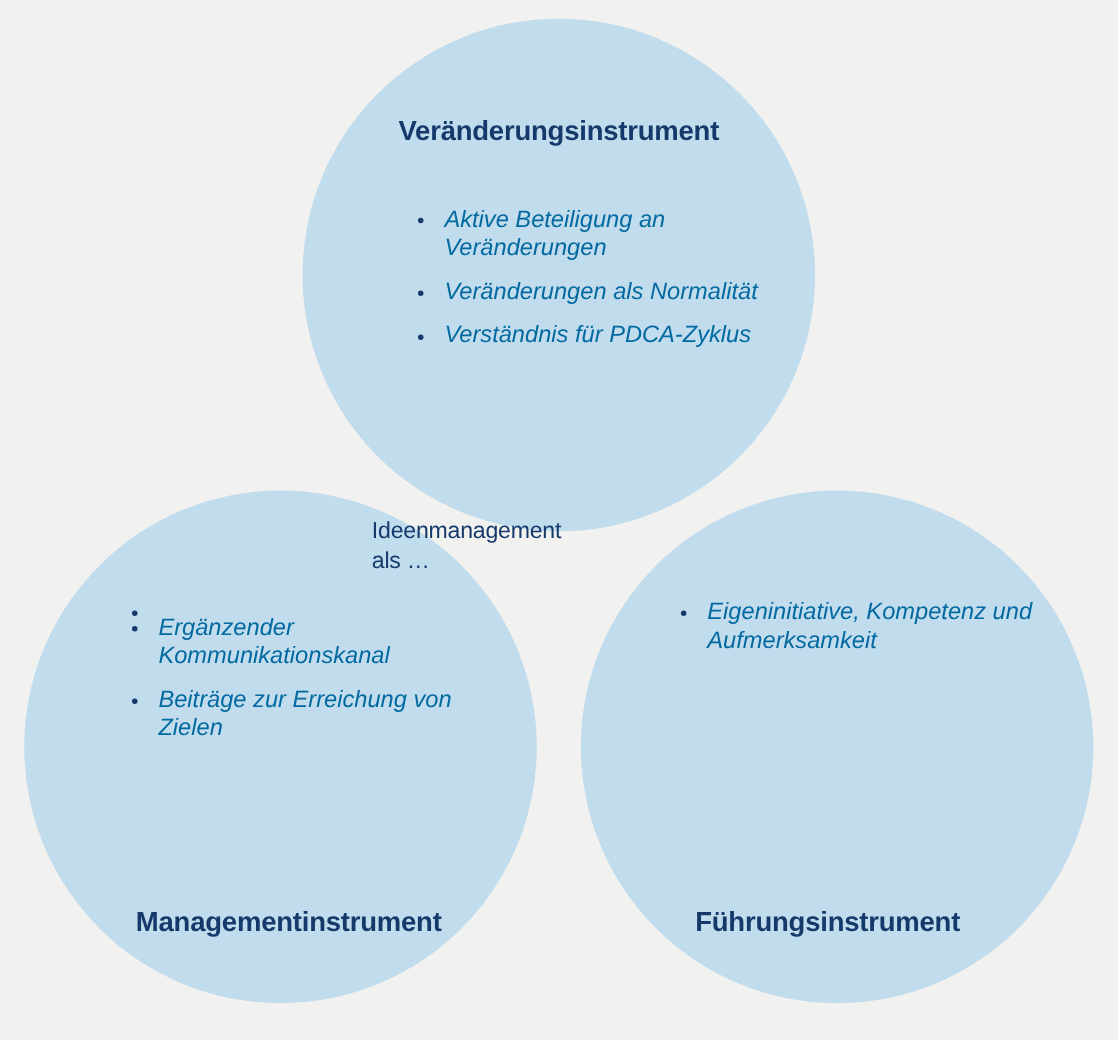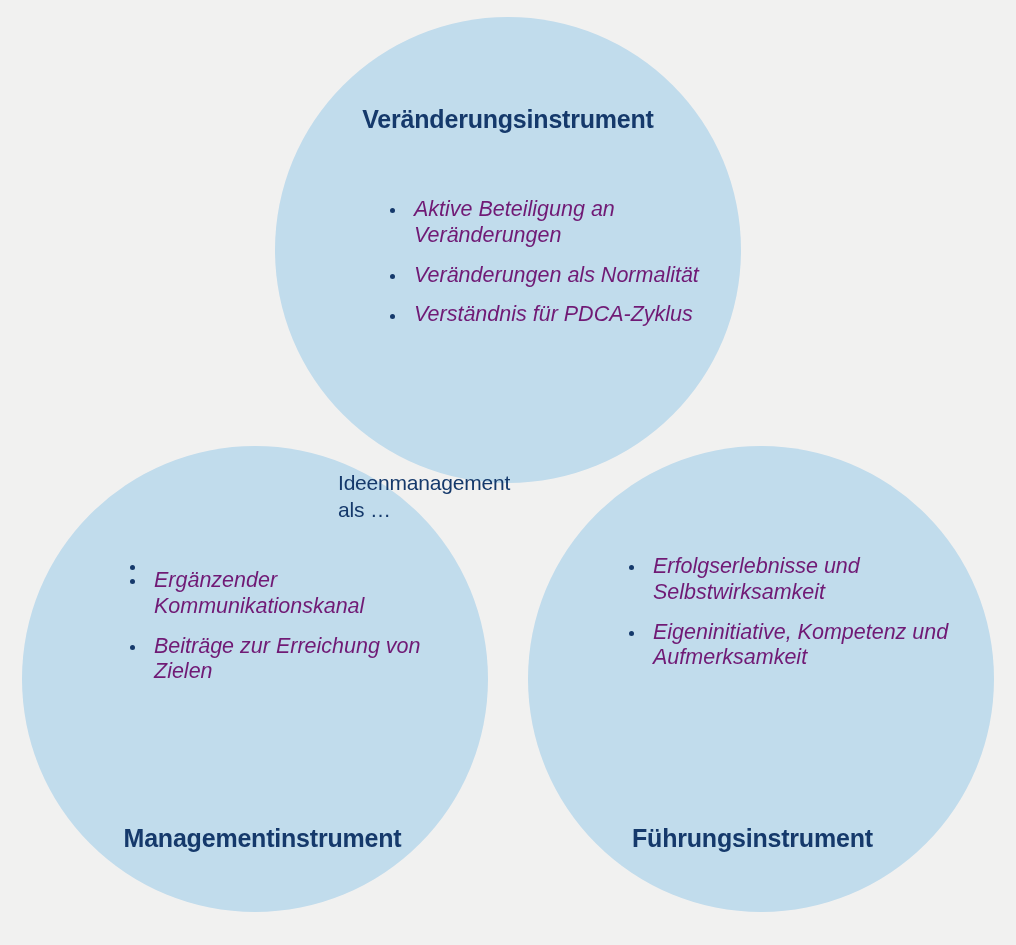--- a/index.html
+++ b/index.html
@@ -47,25 +47,25 @@
   .center-label {
     font-weight: normal;
     font-size: 21px;
     color: #15396b;
     text-align: left;
     line-height: 1.28;
     letter-spacing: -0.2px;
   }
   ul.bullets {
     list-style: none;
-    margin: 18px;
+    margin: 8px;
     padding: 0;
     font-style: italic;
     font-size: 21.5px;
-    color: #701a75;
+    color: #0369a1;
     line-height: 1.2;
   }
   ul.bullets li {
     position: relative;
     padding-left: 30px;
     margin-bottom: 14px;
   }
   ul.bullets li:last-child { margin-bottom: 0; }
   ul.bullets li .dot {
     position: absolute;
@@ -121,20 +121,19 @@
 
     <ul class="bullets txt" id="left-bullets">
       <li><span class="dot"></span></li>
       <li><span class="dot"></span><span>Ergänzender Kommunikationskanal</span></li>
       <li><span class="dot"></span><span>Beiträge zur Erreichung von Zielen</span></li>
     </ul>
 
     <div class="txt circle-title" id="left-title">Managementinstrument</div>
 
     <ul class="bullets txt" id="right-bullets">
-      <li><span class="dot"></span><span>Erfolgserlebnisse und Selbstwirksamkeit</span></li>
       <li><span class="dot"></span><span>Eigeninitiative, Kompetenz und Aufmerksamkeit</span></li>
     </ul>
 
     <div class="txt circle-title" id="right-title">Führungsinstrument</div>
 
   </div>
 </div>
 
 </body></html>

